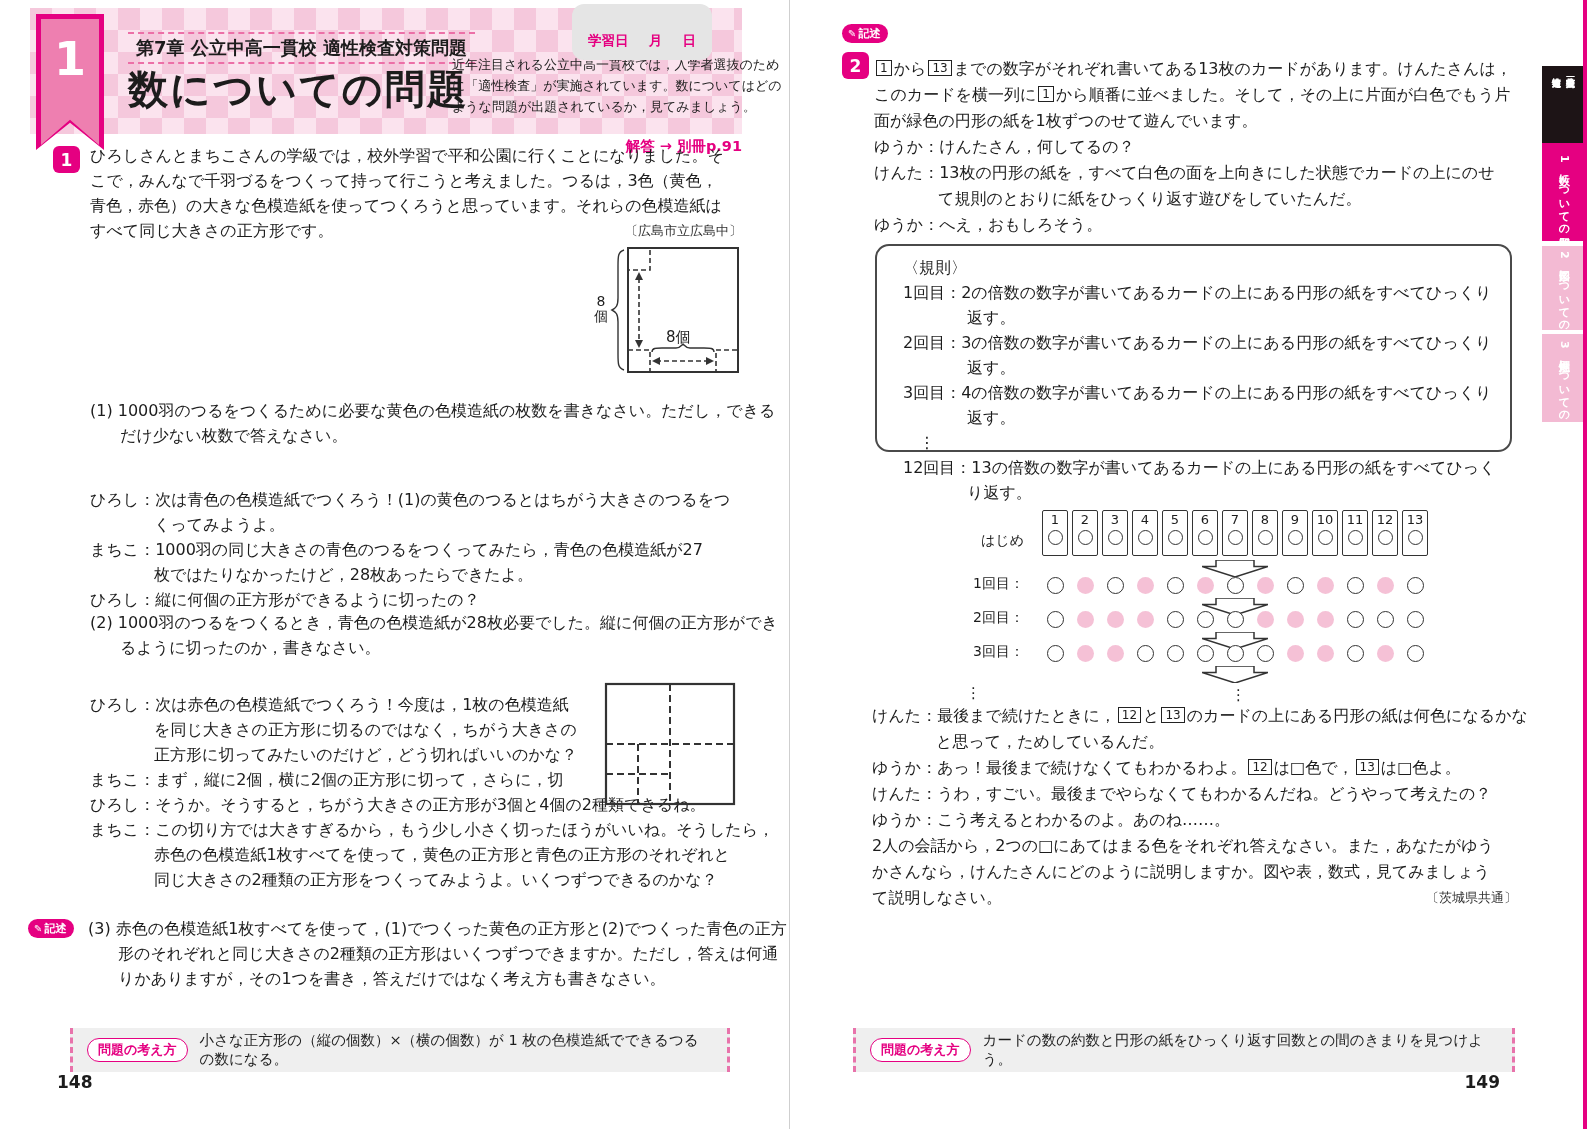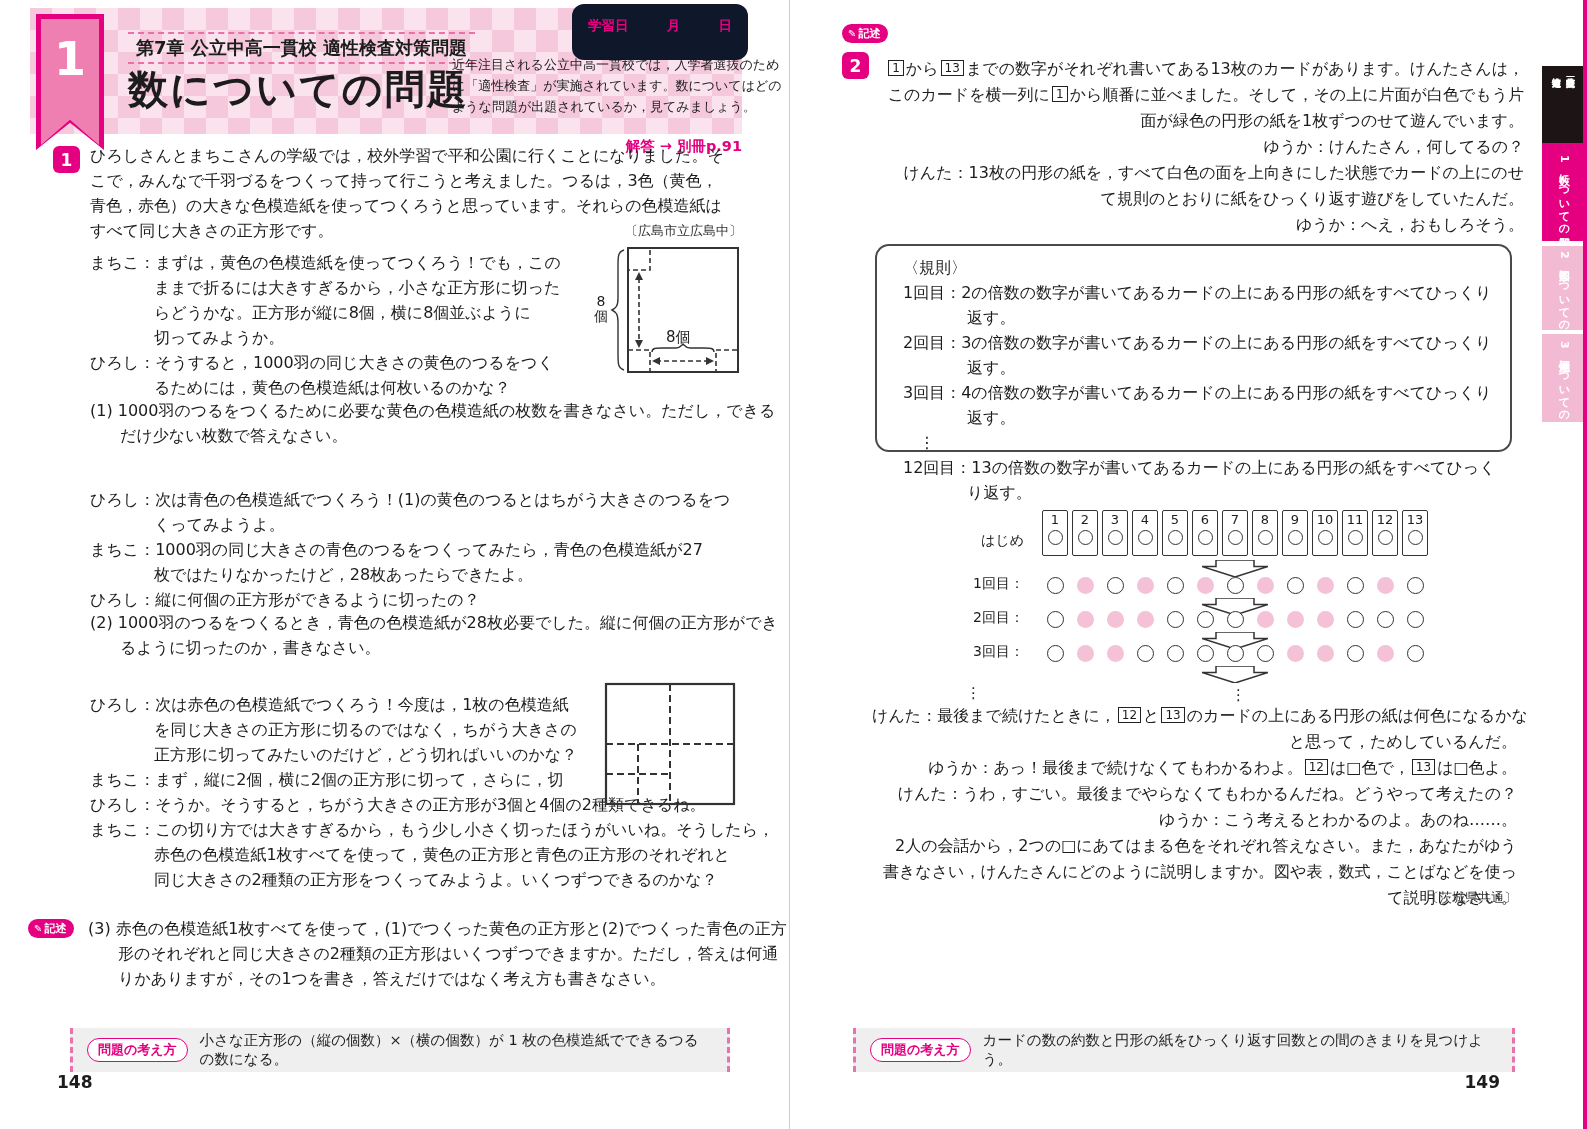--- a/index.html
+++ b/index.html
@@ -19,30 +19,30 @@
           clip-path:polygon(0 0,100% 0,100% 100%,50% 80%,0 100%);}
   .ribbon .inner{position:absolute;inset:5px;background:#ee7fb0;
           clip-path:polygon(0 0,100% 0,100% 100%,50% 80%,0 100%);}
   .ribnum{position:absolute;left:0;top:18px;width:100%;text-align:center;color:#fff;
           font-size:46px;font-weight:bold;z-index:2;}
   .chapter{position:absolute;left:128px;top:32px;font-size:18px;font-weight:bold;
            border-top:2px dashed #ec6fa7;border-bottom:2px dashed #ec6fa7;padding:2px 8px;}
   .title{position:absolute;left:128px;top:62px;font-size:40px;font-weight:900;letter-spacing:2px;}
   .hintro{position:absolute;left:452px;top:54px;width:292px;}
   .hintro .tl{font-size:13px;height:21px;line-height:21px;}
-  .study{position:absolute;left:572px;top:4px;width:176px;height:56px;background:#0f172a;border-radius:12px;
-         display:flex;align-items:flex-end;justify-content:space-between;padding:0 16px 25px 16px;
+  .study{position:absolute;left:572px;top:4px;width:140px;height:56px;background:#e5e5e5;border-radius:12px;
+         display:flex;align-items:flex-end;justify-content:space-between;padding:0 16px 10px 16px;
          box-sizing:border-box;color:#e50081;font-size:13.5px;font-weight:bold;}
   .ansref{position:absolute;left:560px;top:137px;width:182px;text-align:right;color:#e50081;
           font-weight:bold;font-size:14.5px;}
 
   
   .block{position:absolute;}
   .tl{position:relative;white-space:nowrap;font-size:16px;height:25px;line-height:25px;}
-  .lh26 .tl{height:26px;line-height:26px;text-align:right;}
+  .lh26 .tl{height:26px;line-height:26px;}
   .i1{margin-left:64px;} .i2{margin-left:30px;} .i3{margin-left:16px;}
   .src{position:absolute;right:0;top:0;font-size:13px;color:#333;}
   .boxn{display:inline-block;border:1.5px solid #222;font-size:12px;line-height:14px;
         padding:0 3px;margin:0 2px;vertical-align:2px;}
   .pbadge{position:absolute;width:27px;height:27px;background:#e50081;color:#fff;border-radius:6px;
           font-size:17px;font-weight:bold;display:flex;align-items:center;justify-content:center;}
   .kbadge{position:absolute;background:#e50081;color:#fff;border-radius:10px;font-size:11px;
           font-weight:bold;padding:2px 8px 2px 6px;display:inline-flex;align-items:center;gap:2px;
           white-space:nowrap;}
   .kbadge .pen{font-size:10px;}
@@ -110,28 +110,20 @@
       <span>日</span>
     </div>
     <div class="ansref">解答 → 別冊p.91</div>
 
     <div class="pbadge" style="left:53px;top:146px;">1</div>
     <div class="block" style="left:90px;top:143px;width:652px;">
         <div class="tl">ひろしさんとまちこさんの学級では，校外学習で平和公園に行くことになりました。そ</div>
         <div class="tl">こで，みんなで千羽づるをつくって持って行こうと考えました。つるは，3色（黄色，</div>
         <div class="tl">青色，赤色）の大きな色模造紙を使ってつくろうと思っています。それらの色模造紙は</div>
         <div class="tl">すべて同じ大きさの正方形です。<span class="src">〔広島市立広島中〕</span></div>
-      </div>
-    <div class="block" style="left:90px;top:250px;">
-        <div class="tl">まちこ：まずは，黄色の色模造紙を使ってつくろう！でも，この</div>
-        <div class="tl i1">ままで折るには大きすぎるから，小さな正方形に切った</div>
-        <div class="tl i1">らどうかな。正方形が縦に8個，横に8個並ぶように</div>
-        <div class="tl i1">切ってみようか。</div>
-        <div class="tl">ひろし：そうすると，1000羽の同じ大きさの黄色のつるをつく</div>
-        <div class="tl i1">るためには，黄色の色模造紙は何枚いるのかな？</div>
       </div>
     <div class="block" style="left:90px;top:398px;width:652px;">
         <div class="tl">(1) 1000羽のつるをつくるために必要な黄色の色模造紙の枚数を書きなさい。ただし，できる</div>
         <div class="tl i2">だけ少ない枚数で答えなさい。</div>
       </div>
     <div class="block" style="left:90px;top:487px;">
         <div class="tl">ひろし：次は青色の色模造紙でつくろう！(1)の黄色のつるとはちがう大きさのつるをつ</div>
         <div class="tl i1">くってみようよ。</div>
         <div class="tl">まちこ：1000羽の同じ大きさの青色のつるをつくってみたら，青色の色模造紙が27</div>
         <div class="tl i1">枚ではたりなかったけど，28枚あったらできたよ。</div>
@@ -340,21 +332,21 @@
         <div class="vdots" style="left: 311px; top: 176px;">⋮</div>
       </div>
 
     <div class="block lh26" style="left:82px;top:703px;width:645px;">
         <div class="tl">けんた：最後まで続けたときに，<span class="boxn">12</span>と<span class="boxn">13</span>のカードの上にある円形の紙は何色になるかな</div>
         <div class="tl i1">と思って，ためしているんだ。</div>
         <div class="tl">ゆうか：あっ！最後まで続けなくてもわかるわよ。<span class="boxn">12</span>は□色で，<span class="boxn">13</span>は□色よ。</div>
         <div class="tl">けんた：うわ，すごい。最後までやらなくてもわかるんだね。どうやって考えたの？</div>
         <div class="tl">ゆうか：こう考えるとわかるのよ。あのね……。</div>
         <div class="tl">2人の会話から，2つの□にあてはまる色をそれぞれ答えなさい。また，あなたがゆう</div>
-        <div class="tl">書きなさい，けんたさんにどのように説明しますか。図や表，数式，ことばなどを使っ</div>
+        <div class="tl">かさんなら，けんたさんにどのように説明しますか。図や表，数式，見てみましょう</div>
         <div class="tl">て説明しなさい。<span class="src">〔茨城県共通〕</span></div>
       </div>
 
     <div class="hint" style="left:63px;width:662px;">
       <span class="hintlabel">問題の考え方</span>
       <span class="hinttext">カードの数の約数と円形の紙をひっくり返す回数との間のきまりを見つけよう。</span>
     </div>
     <div class="pnum" style="left:600px;top:1072px;width:110px;text-align:right;">149</div>
   </div>
 

